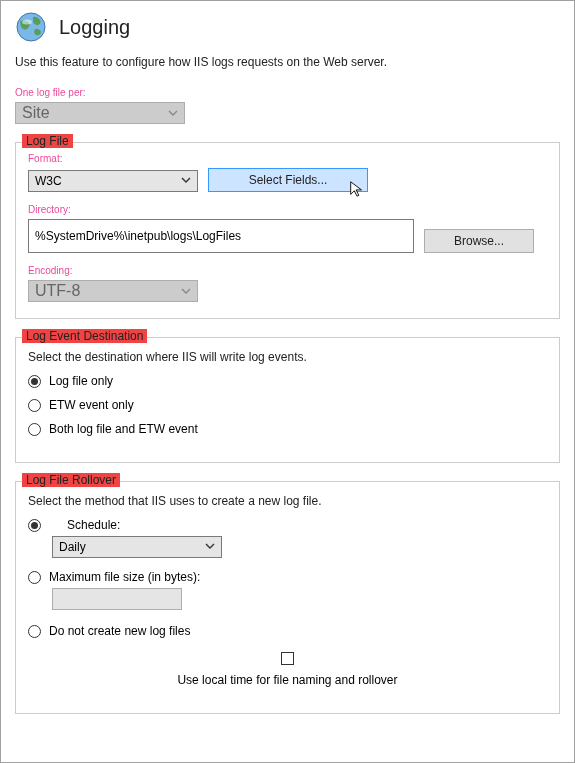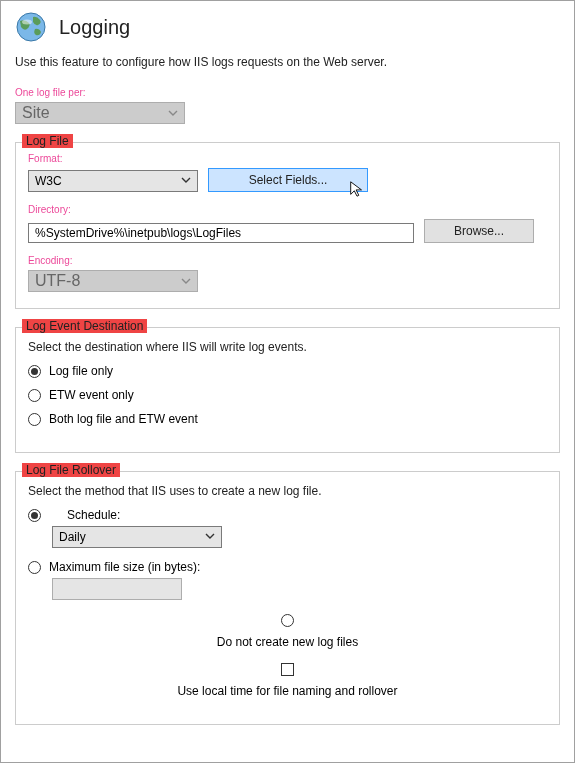--- a/index.html
+++ b/index.html
@@ -107,21 +107,21 @@
   .btn.highlight {
     background: #cce4ff;
     border: 1px solid #3399ff;
     width: 160px;
   }
   .btn.browse {
     width: 110px;
   }
   .textinput {
     width: 386px;
-    height: 20px;
+    height: 34px;
     border: 1px solid #7a7a7a;
     padding: 2px 6px;
     font-size: 12px;
     font-family: inherit;
     background: #fff;
   }
   .small-textinput {
     width: 130px;
     height: 22px;
     border: 1px solid #adadad;
@@ -277,21 +277,21 @@
         </span>
       </div>
     </div>
 
     <div class="radio-row" style="margin-top:12px; margin-bottom:2px;">
       <span class="radio"></span>
       <span>Maximum file size (in bytes):</span>
     </div>
     <div class="small-textinput"></div>
 
-    <div class="radio-row" style="margin-top:14px;flex-direction:column;">
+    <div class="radio-row" style="margin-top:14px;">
       <span class="radio"></span>
       <span>Do not create new log files</span>
     </div>
 
     <div class="check-row" style="margin-top:14px;flex-direction:column;">
       <span class="checkbox"></span>
       <span>Use local time for file naming and rollover</span>
     </div>
   </div>
 

